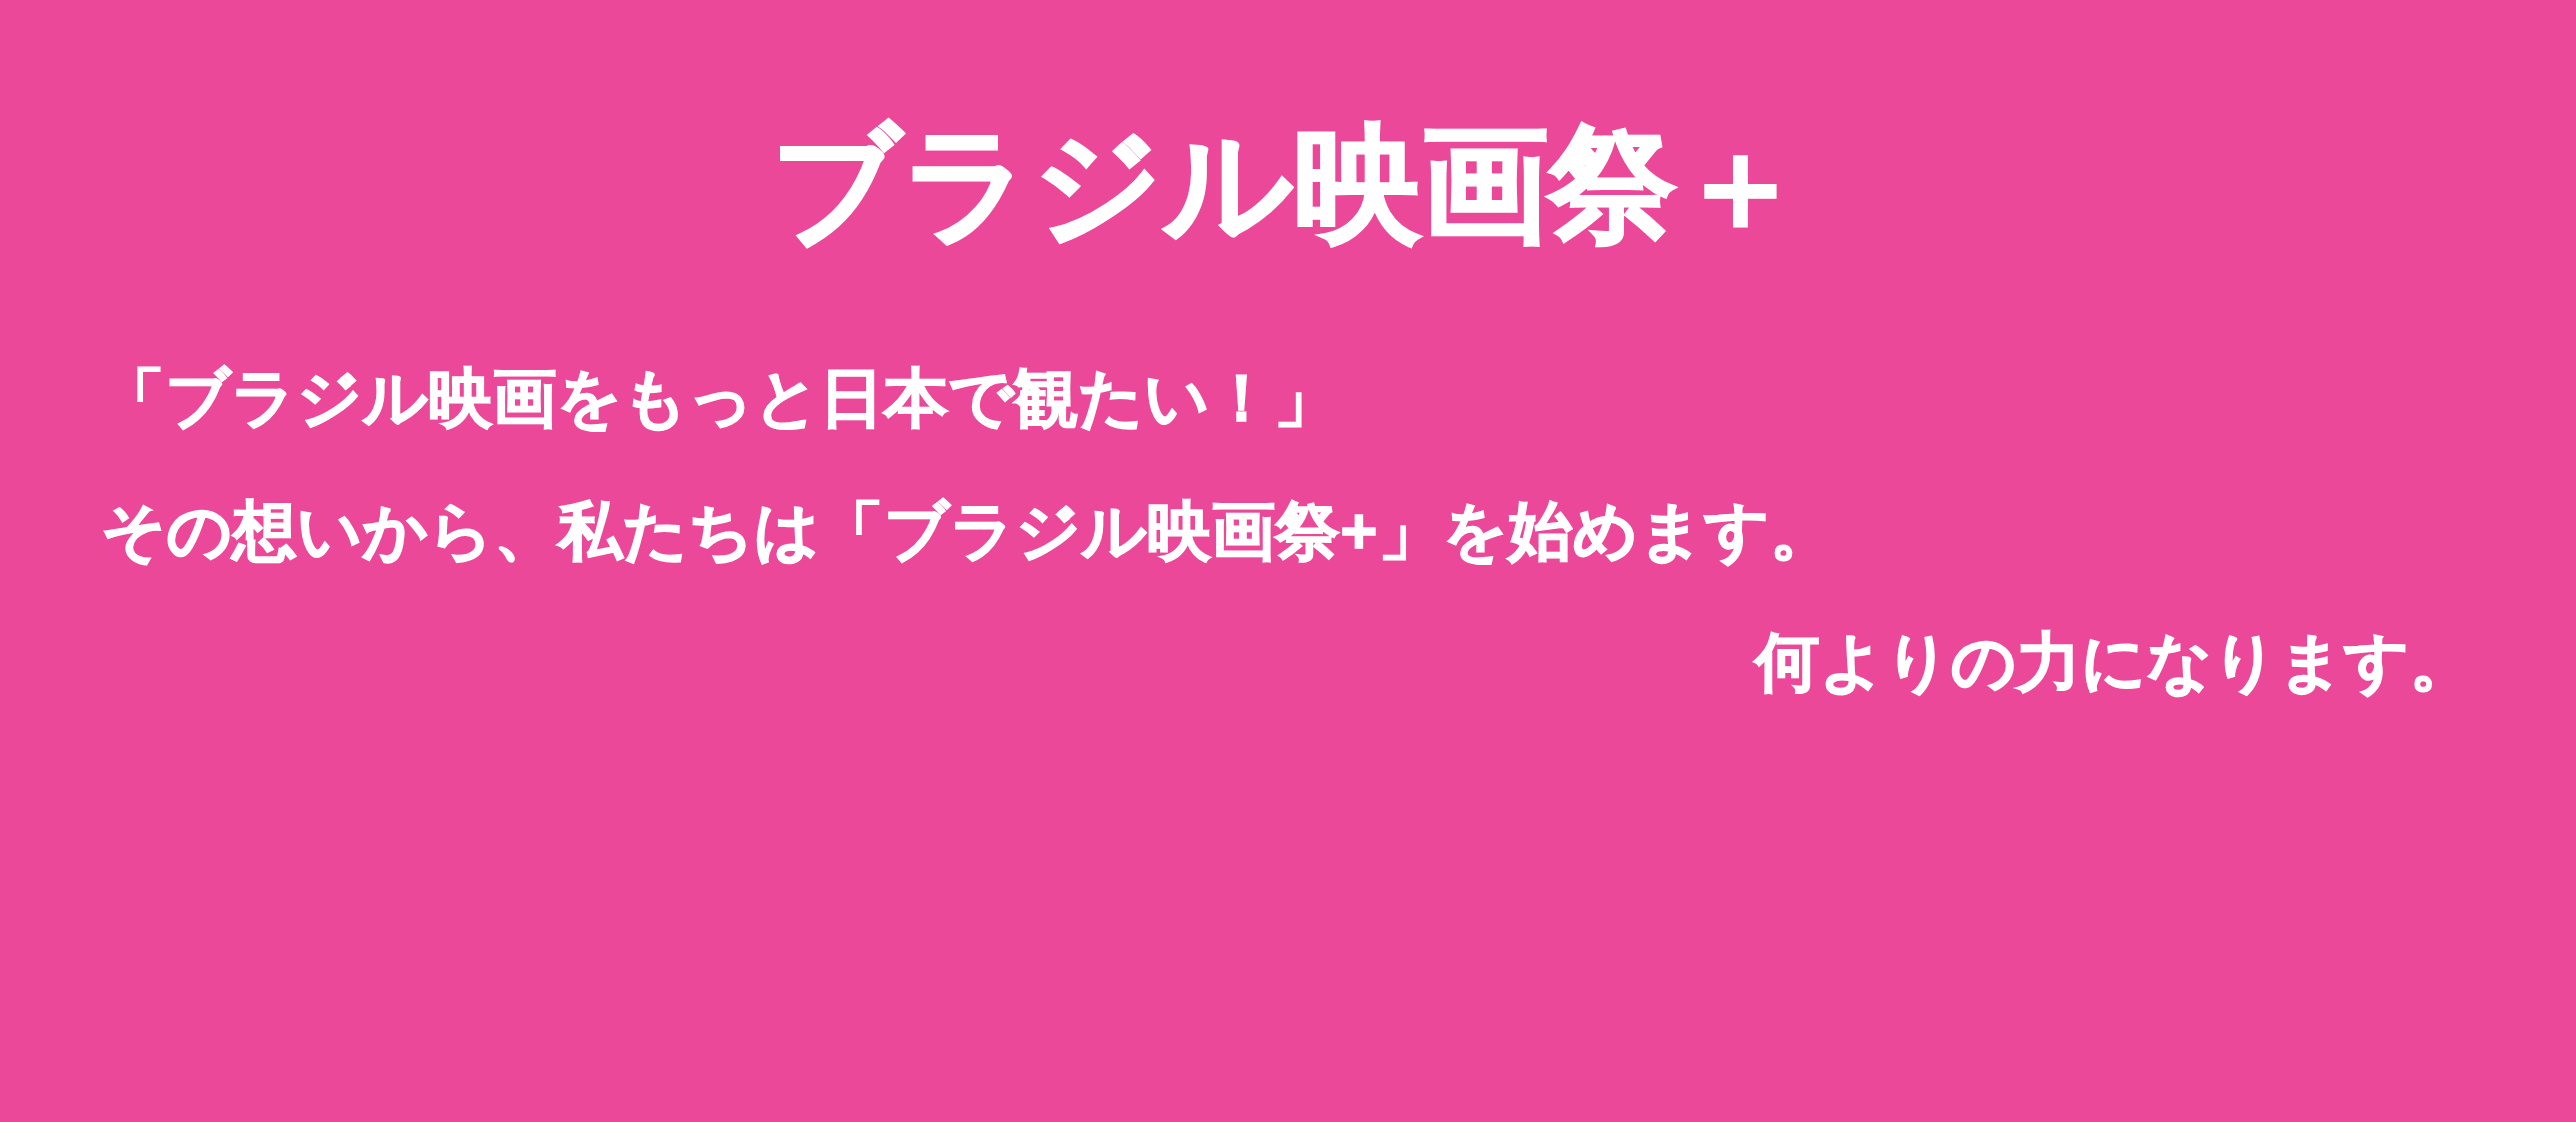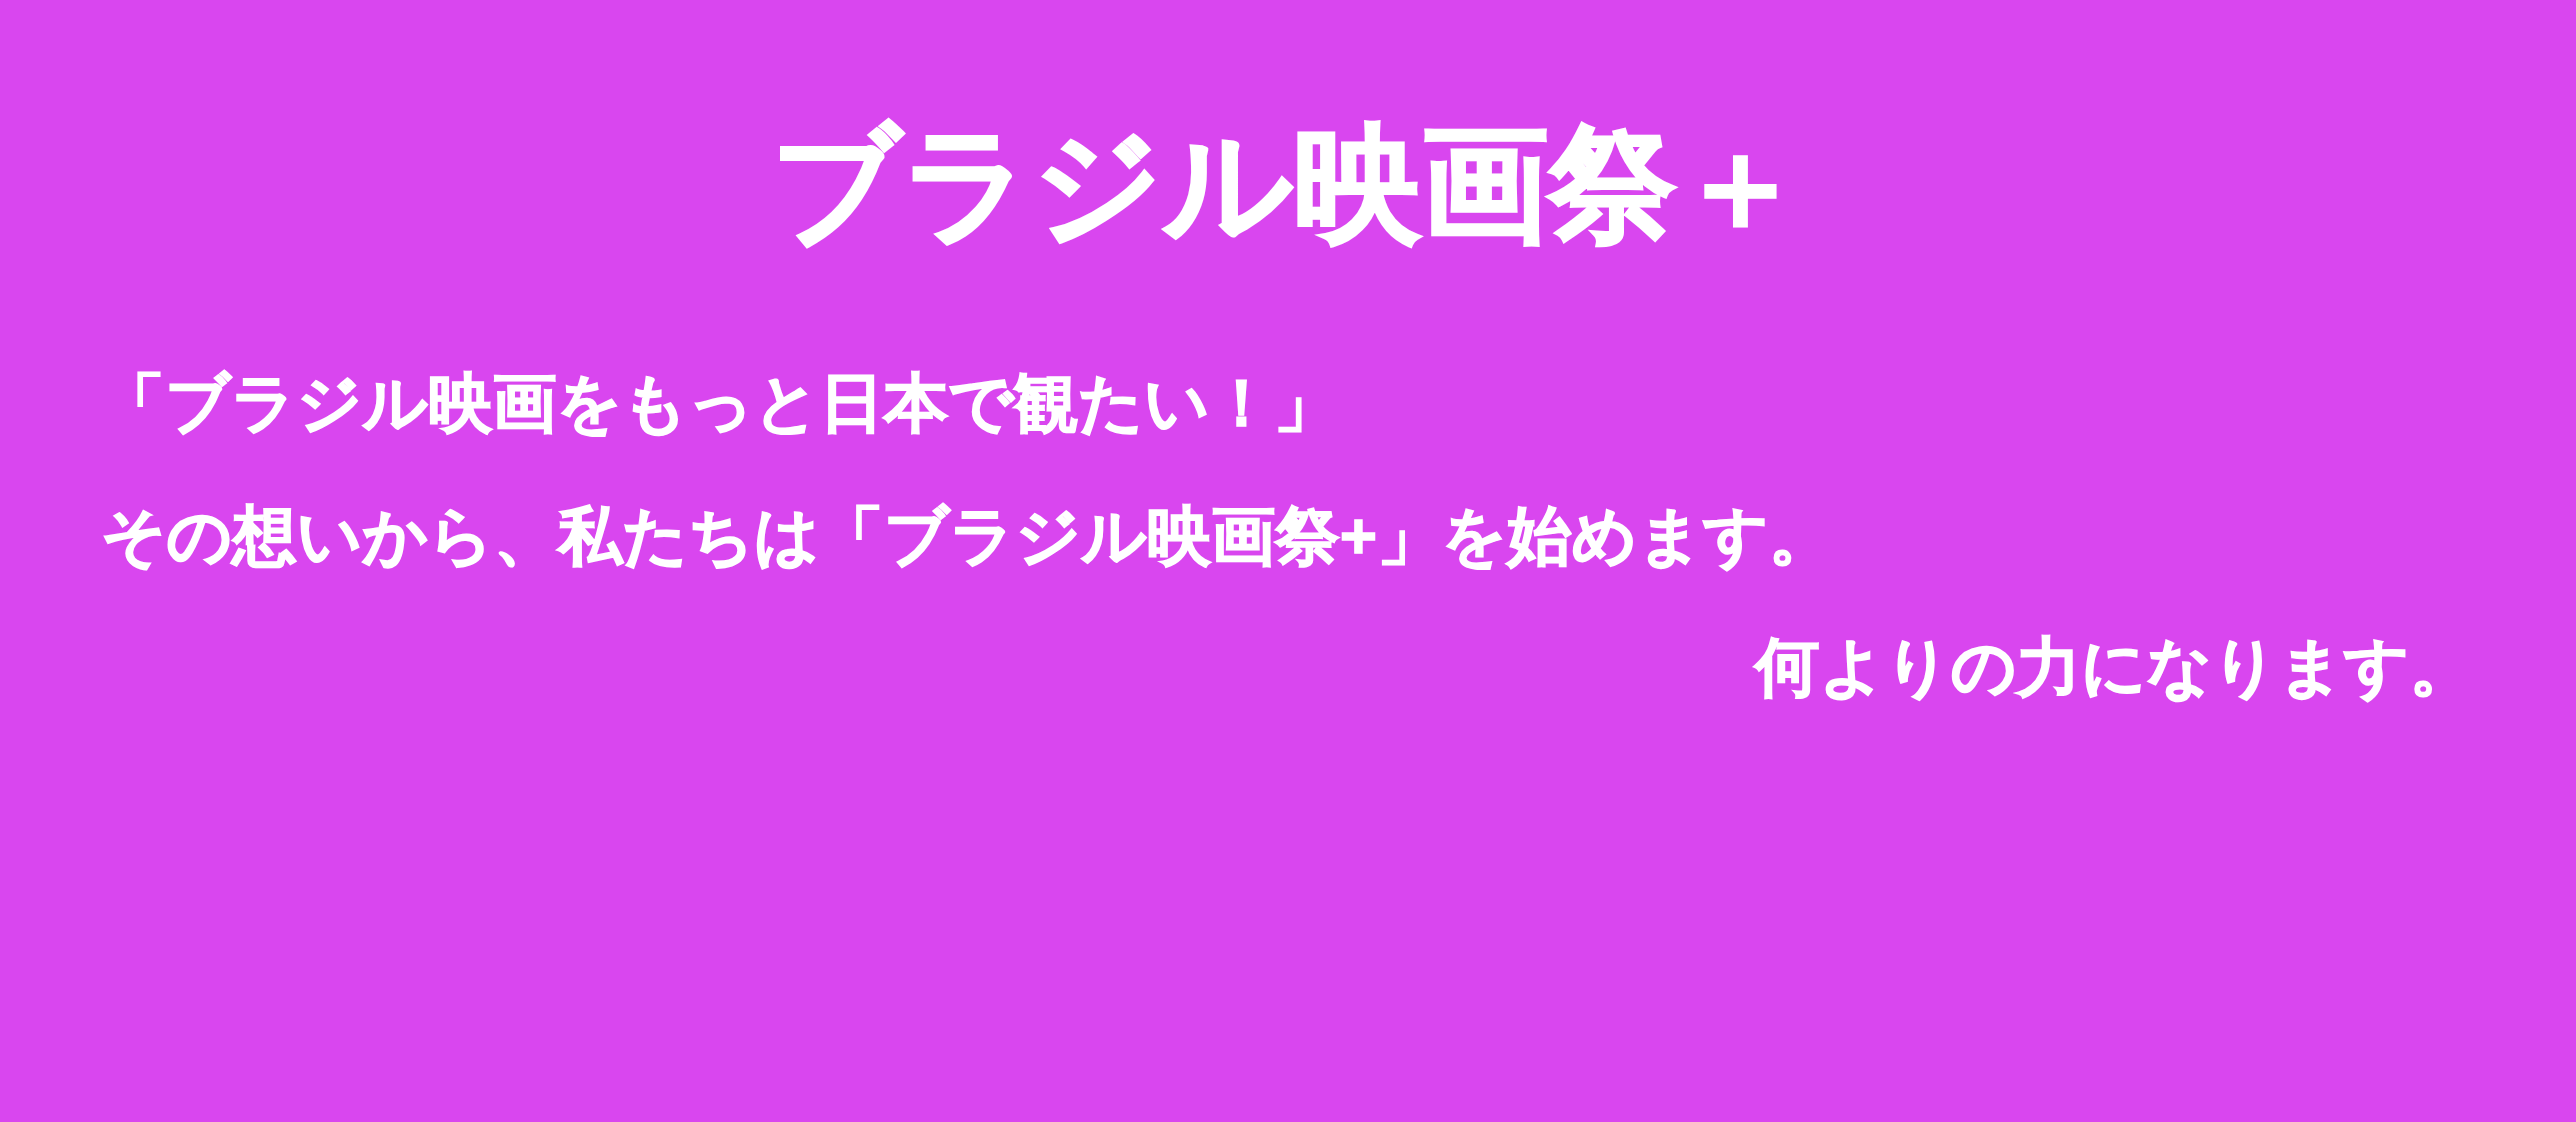--- a/index.html
+++ b/index.html
@@ -48,21 +48,21 @@
   
   .body-block {
     position: absolute;
     left: 101px;
     top: 371px;
     width: 2373px;
   }
 
   .body-line {
     color: #ffffff;
-    font-family: Liberation Sans, sans-serif;
+    font-family: Liberation Mono, monospace;
     font-size: 64px;
     font-weight: 700;
     line-height: 1.0;
     letter-spacing: 0.004em;
     white-space: nowrap;
     -webkit-text-stroke: 1.4px #ffffff;
     margin: 0;
     padding: 0;
   }
 
@@ -70,21 +70,21 @@
   .line-2 { margin-bottom: 67px; }
   .line-3 { margin-bottom: 67px; }
   .line-4 { text-align: right; }
 
   .align-left  { text-align: left; }
   .align-right { text-align: right; }
 </style>
 </head>
 <body style="background: rgb(22, 25, 180);">
 
-<div class="slide" style="background: #d946ef;">
+<div class="slide" style="background: #ec4899;">
 
   <div class="title-block">
     <h1 class="title" style="color: rgb(255, 255, 255); -webkit-text-stroke-color: rgb(255, 255, 255);">ブラジル映画祭＋</h1>
   </div>
 
   <div class="body-block">
 
     <p class="body-line line-1 align-left" style="color: rgb(255, 255, 255); -webkit-text-stroke-color: rgb(255, 255, 255);">「ブラジル映画をもっと日本で観たい！」</p>
 
     <p class="body-line line-2 align-left" style="color: rgb(255, 255, 255); -webkit-text-stroke-color: rgb(255, 255, 255);">その想いから、私たちは「ブラジル映画祭+」を始めます。</p>

